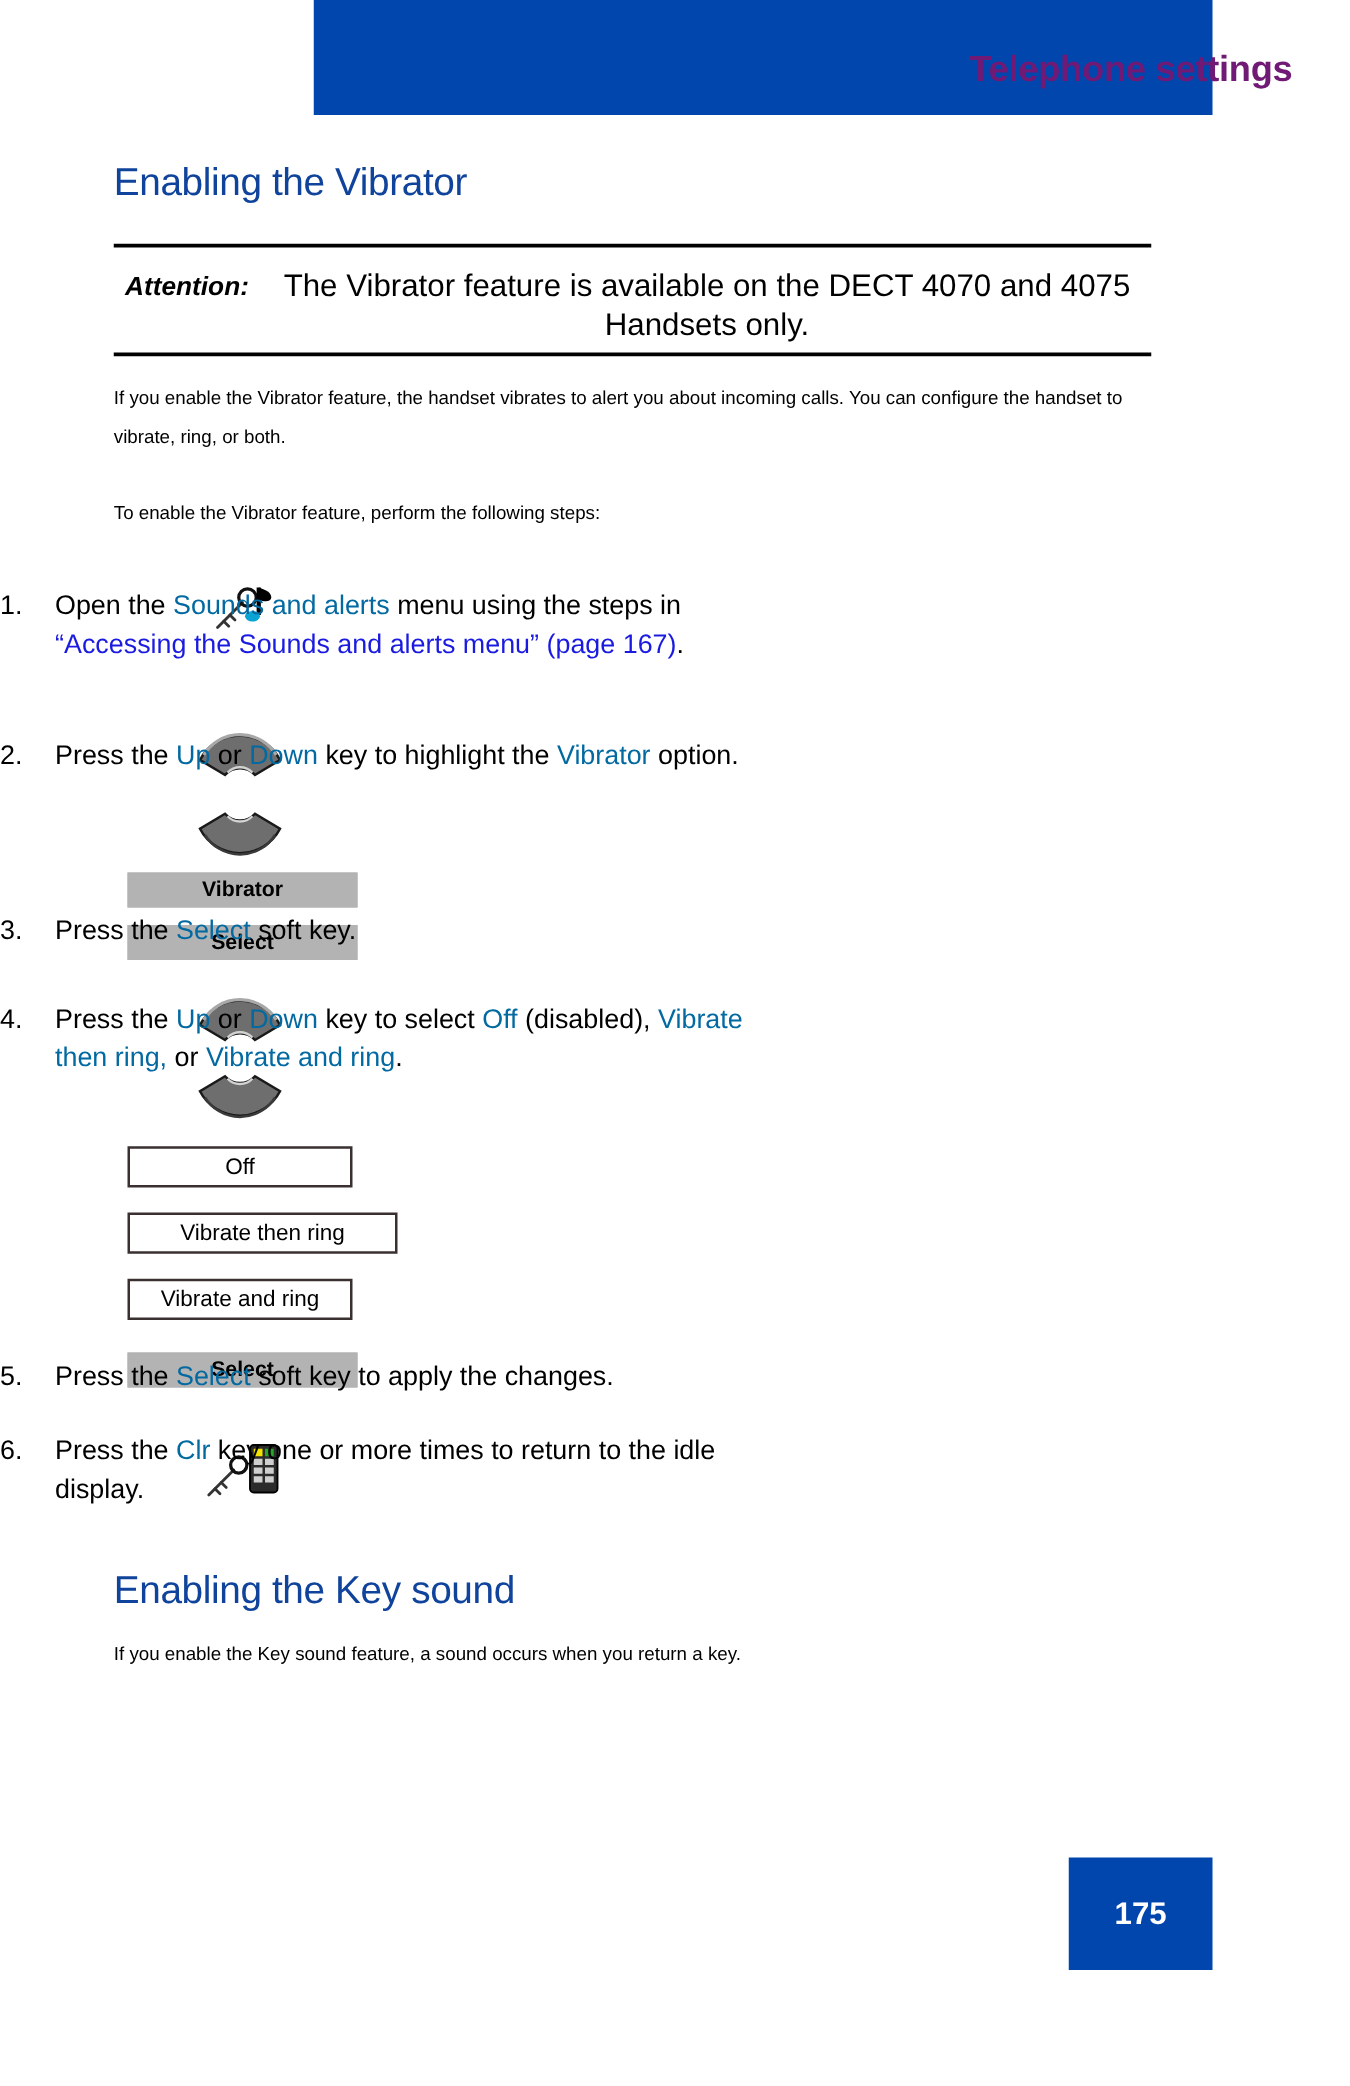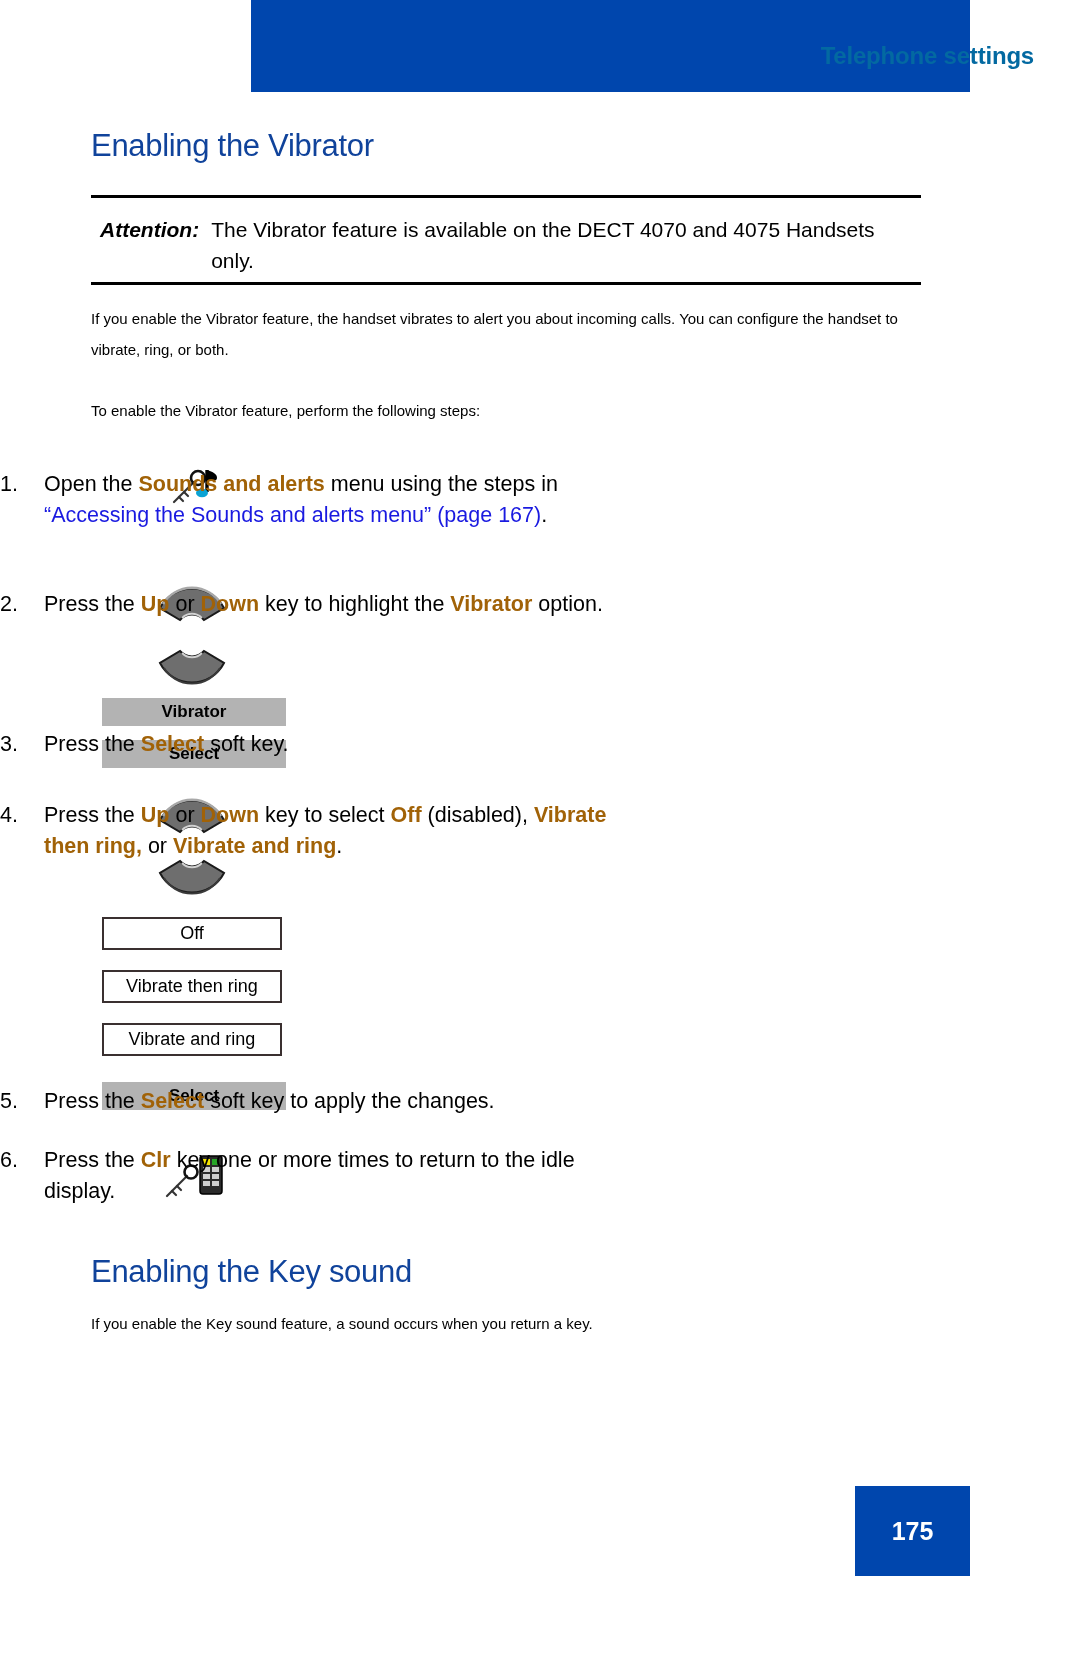--- a/index.html
+++ b/index.html
@@ -16,22 +16,22 @@
   
   .header-bar{
     position:absolute;
     left:251px; top:0; width:719px; height:92px;
     background:#0046ad;
   }
   .header-title{
     position:absolute;
     right:46px; top:56px;
     transform:translateY(-50%);
-    color:#0369a1;
-    font-size:24px;
+    color:#701a75;
+    font-size:29px;
     font-weight:bold;
     letter-spacing:-0.2px;
     white-space:nowrap;
   }
 
   h1.section-heading{
     margin:0;
     position:absolute;
     font-size:31px;
     font-weight:normal;
@@ -59,22 +59,23 @@
   }
   .attention-label{
     font-size:21px;
     font-style:italic;
     font-weight:bold;
     white-space:nowrap;
     padding-right:12px;
     line-height:31px;
   }
   .attention-text{
-    font-size:21px;
+    font-size:25px;
     line-height:31px;
+    text-align:center;
   }
 
   
   p.body-para{
     position:absolute;
     margin:0;
     left:91px;
     width:832px;
     font-size:15px;
     line-height:31px;
@@ -95,21 +96,21 @@
   }
   .step-text{ flex:1 1 auto; }
 
   #step-1{ top:469px; }
   #step-2{ top:589px; }
   #step-3{ top:729px; }
   #step-4{ top:800px; }
   #step-5{ top:1086px; }
   #step-6{ top:1145px; }
 
-  .b-blue{ color:#a16207; font-weight:bold;margin-top:20px; }
+  .b-blue{ color:#0369a1; font-weight:normal;margin-top:20px; }
   .link-blue{ color:#1a1ae0; }
 
   
   .gfx{ position:absolute; }
 
   
   .navkey{
     position:absolute;
     width:72px; height:48px;
   }
@@ -137,21 +138,21 @@
     text-align:center;
     line-height:29px;
     height:33px;
   }
 
   #softkey-vibrator{ left:102px; top:698px; width:184px; }
   #softkey-select-3{ left:102px; top:740px; width:184px; }
   #softkey-select-5{ left:102px; top:1082px; width:184px; }
 
   #opt-off{            left:102px; top:917px;  width:180px; }
-  #opt-vibrate-then{   left:102px; top:970px;  width:180px; }
+  #opt-vibrate-then{   left:102px; top:970px;  width:216px; }
   #opt-vibrate-and{    left:102px; top:1023px; width:180px; }
 
   #icon-sounds{  left:170px; top:466px;  width:52px; height:40px; }
   #icon-clr{     left:164px; top:1150px; width:62px; height:50px; }
 
   #navkey-up-a{   left:156px; top:578px; }
   #navkey-down-a{ left:156px; top:645px; }
   #navkey-up-b{   left:156px; top:790px; }
   #navkey-down-b{ left:156px; top:855px; }
 

